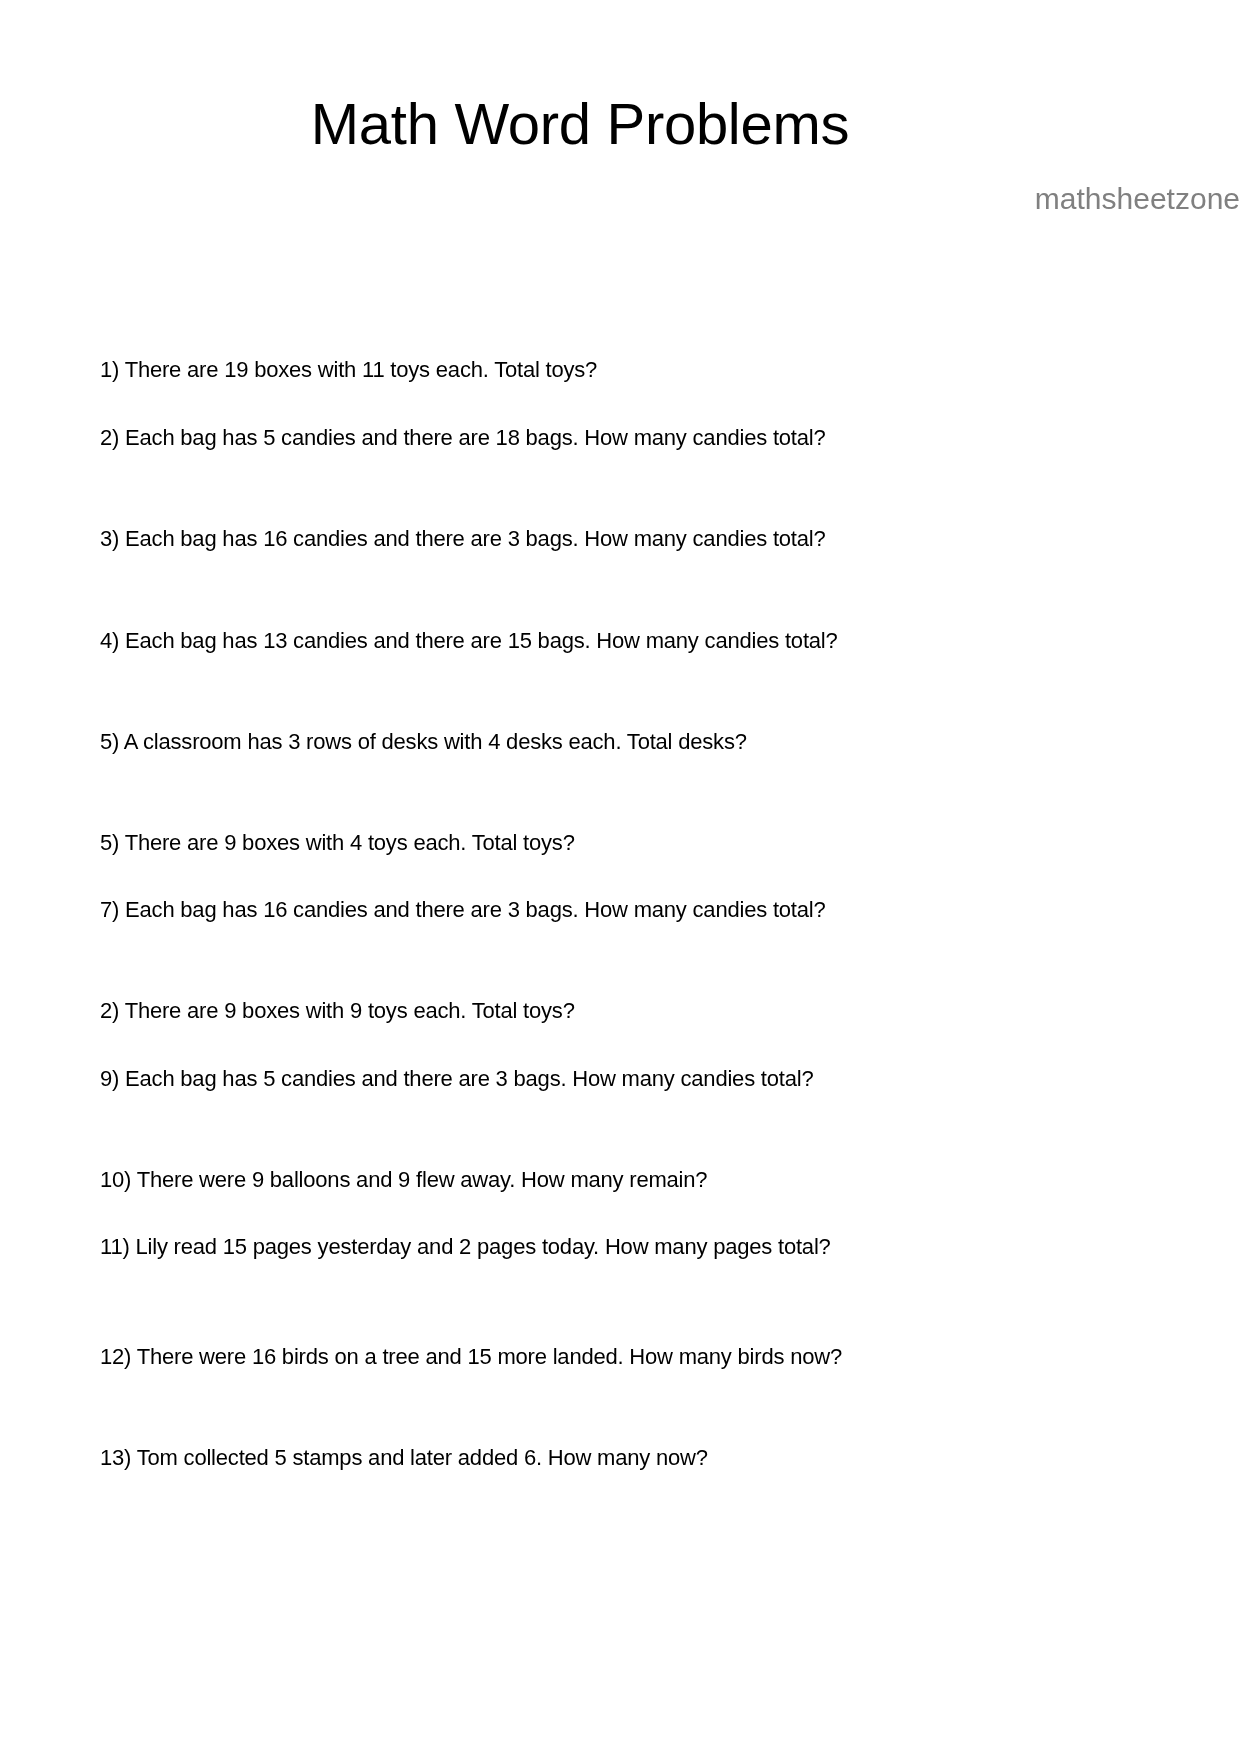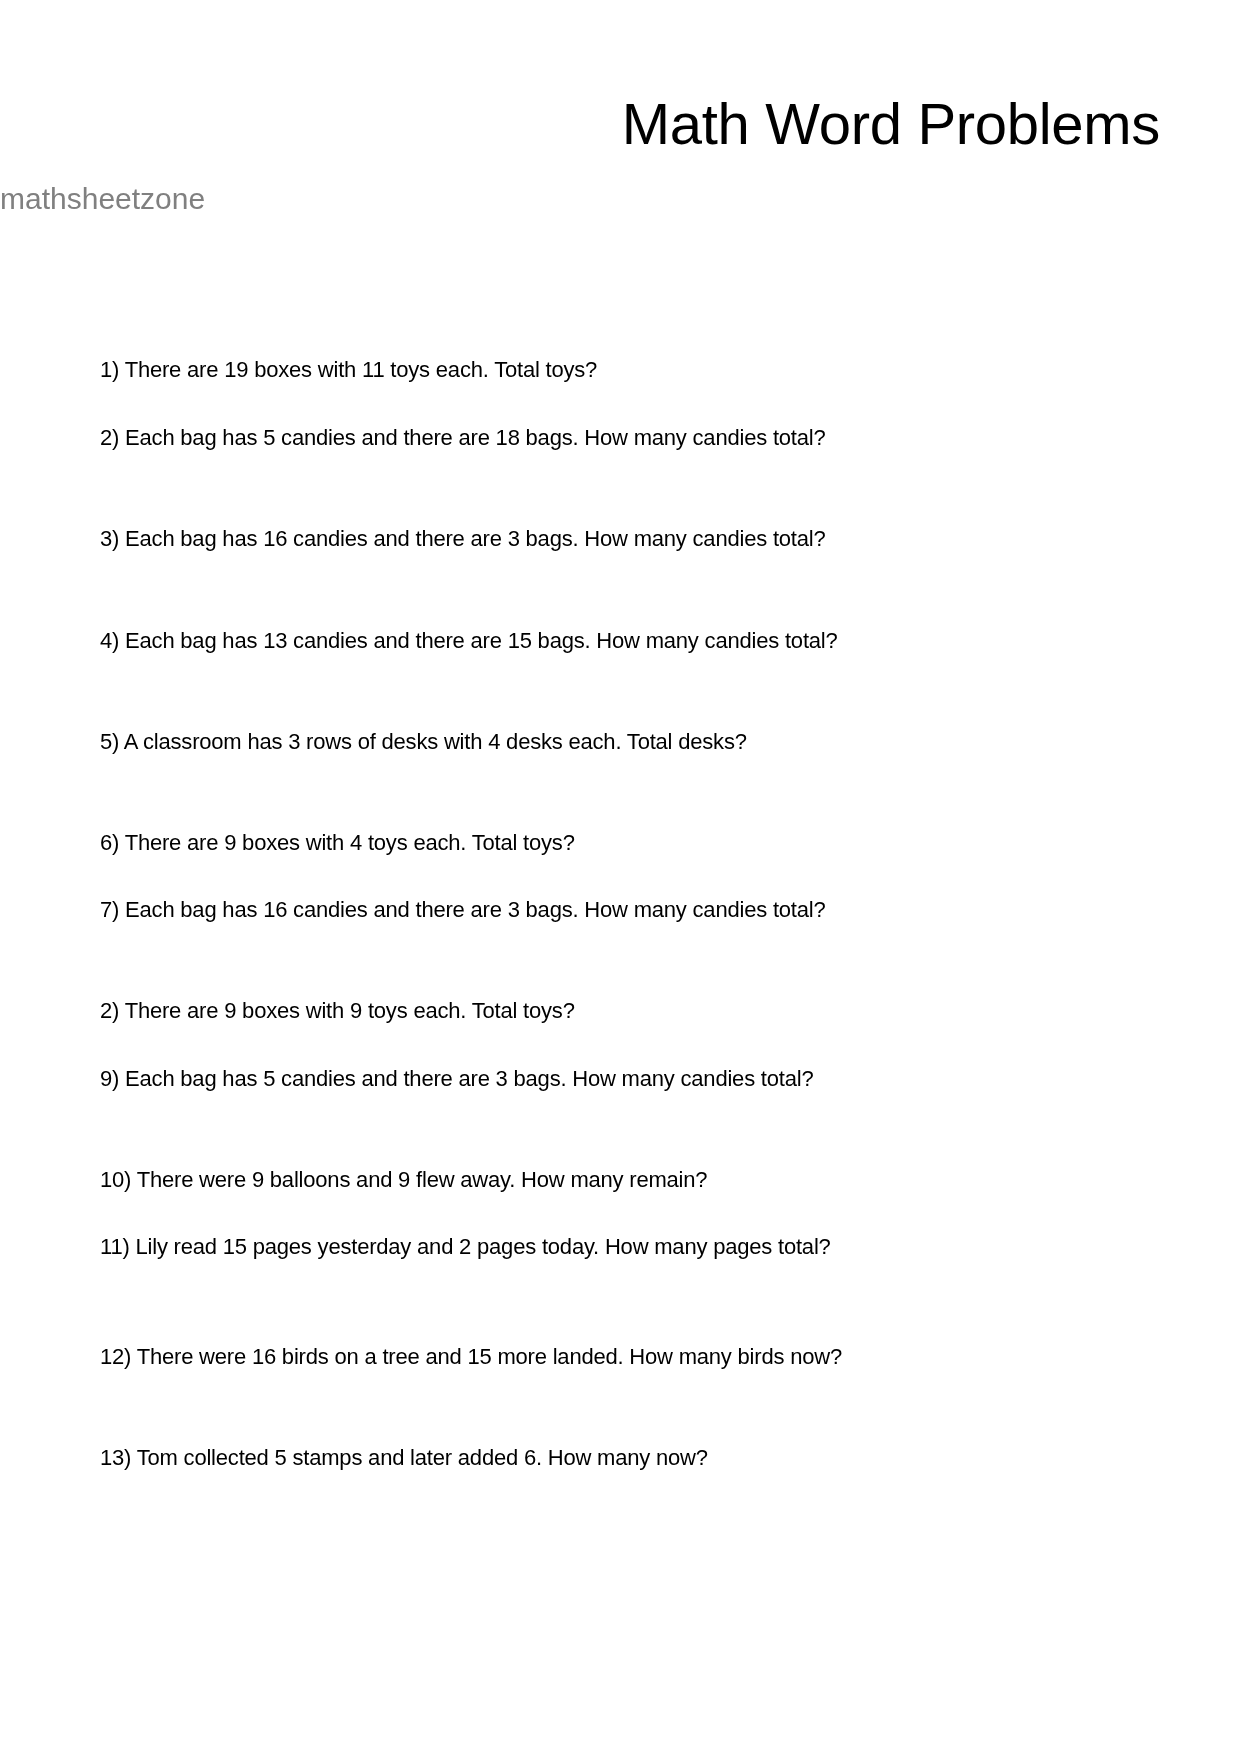--- a/index.html
+++ b/index.html
@@ -20,34 +20,34 @@
       left: 0; top: 0;
       width: 1240px;
       height: 1754px;
       background: #ffffff;
     }
     .title {
       position: absolute;
       left: 0;
       width: 1160px;
       top: 95px;
-      text-align: right;
+      text-align: center;
       font-size: 58px;
       line-height: 1;
       font-weight: normal;
       margin: 0;
       color: #000000;
       letter-spacing: -0.3px;
     }
     .subtitle {
       position: absolute;
       left: 0;
       width: 1240px;
       top: 184px;
-      text-align: left;
+      text-align: right;
       font-size: 30px;
       line-height: 1;
       color: #808080;
       margin: 0;
     }
     .problems {
       position: absolute;
       left: 100px;
       top: 0;
       width: 1040px;
@@ -72,21 +72,21 @@
 <div class="page">
   <h1 class="title">Math Word Problems</h1>
   <div class="subtitle">mathsheetzone</div>
 
   <ol class="problems">
     <li class="problem" style="top:349px">1) There are 19 boxes with 11 toys each. Total toys?</li>
     <li class="problem" style="top:417px">2) Each bag has 5 candies and there are 18 bags. How many candies total?</li>
     <li class="problem" style="top:518px">3) Each bag has 16 candies and there are 3 bags. How many candies total?</li>
     <li class="problem" style="top:620px">4) Each bag has 13 candies and there are 15 bags. How many candies total?</li>
     <li class="problem" style="top:721px">5) A classroom has 3 rows of desks with 4 desks each. Total desks?</li>
-    <li class="problem" style="top:822px">6) There are 9 boxes with 4 toys each. Total toys?</li>
+    <li class="problem" style="top:822px">5) There are 9 boxes with 4 toys each. Total toys?</li>
     <li class="problem" style="top:889px">7) Each bag has 16 candies and there are 3 bags. How many candies total?</li>
     <li class="problem" style="top:990px">2) There are 9 boxes with 9 toys each. Total toys?</li>
     <li class="problem" style="top:1058px">9) Each bag has 5 candies and there are 3 bags. How many candies total?</li>
     <li class="problem" style="top:1159px">10) There were 9 balloons and 9 flew away. How many remain?</li>
     <li class="problem" style="top:1226px">11) Lily read 15 pages yesterday and 2 pages today. How many pages total?</li>
     <li class="problem" style="top:1336px">12) There were 16 birds on a tree and 15 more landed. How many birds now?</li>
     <li class="problem" style="top:1437px">13) Tom collected 5 stamps and later added 6. How many now?</li>
   </ol>
 </div>
 

